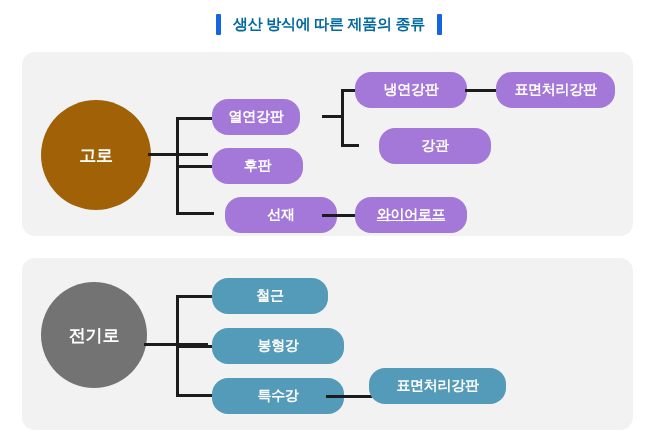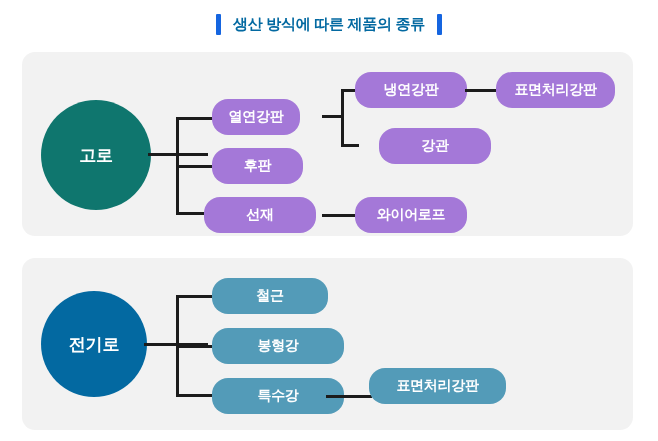--- a/index.html
+++ b/index.html
@@ -71,28 +71,28 @@
     color: #ffffff;
     font-weight: bold;
     font-size: 17px;
     letter-spacing: -0.2px;
   }
   #circle-blast {
     left: 41px;
     top: 100px;
     width: 110px;
     height: 110px;
-    background: #0f766e;
+    background: #a16207;
   }
   #circle-electric {
     left: 41px;
-    top: 291px;
+    top: 282px;
     width: 106px;
     height: 106px;
-    background: #0369a1;
+    background: #737373;
   }
 
   
   .node-box {
     position: absolute;
     height: 36px;
     border-radius: 16px;
     display: flex;
     align-items: center;
     justify-content: center;
@@ -101,25 +101,25 @@
     font-size: 14px;
     letter-spacing: -0.3px;
     white-space: nowrap;
   }
   .box-purple { background: #a478d8; }
   .box-teal   { background: #539bb8; font-family: Liberation Mono, monospace; }
 
   
   #box-hot-rolled   { left: 212px; top: 99px;  width: 88px; }
   #box-plate        { left: 212px; top: 148px; width: 91px; }
-  #box-wire-rod     { left: 204px; top: 197px; width: 112px; }
+  #box-wire-rod     { left: 225px; top: 197px; width: 112px; }
   
   #box-cold-rolled  { left: 355px; top: 72px;  width: 112px; }
   #box-steel-pipe   { left: 355px; top: 128px; width: 112px; margin-left: 24px; }
-  #box-wire-rope    { left: 355px; top: 197px; width: 112px; }
+  #box-wire-rope    { left: 355px; top: 197px; width: 112px; text-decoration: underline; }
   
   #box-surface      { left: 496px; top: 72px;  width: 119px; }
 
   
   #box-rebar        { left: 212px; top: 278px; width: 116px; }
   #box-bar-shape    { left: 212px; top: 328px; width: 132px; }
   #box-special      { left: 212px; top: 378px; width: 132px; }
   #box-stainless    { left: 369px; top: 368px; width: 137px; }
 
   

